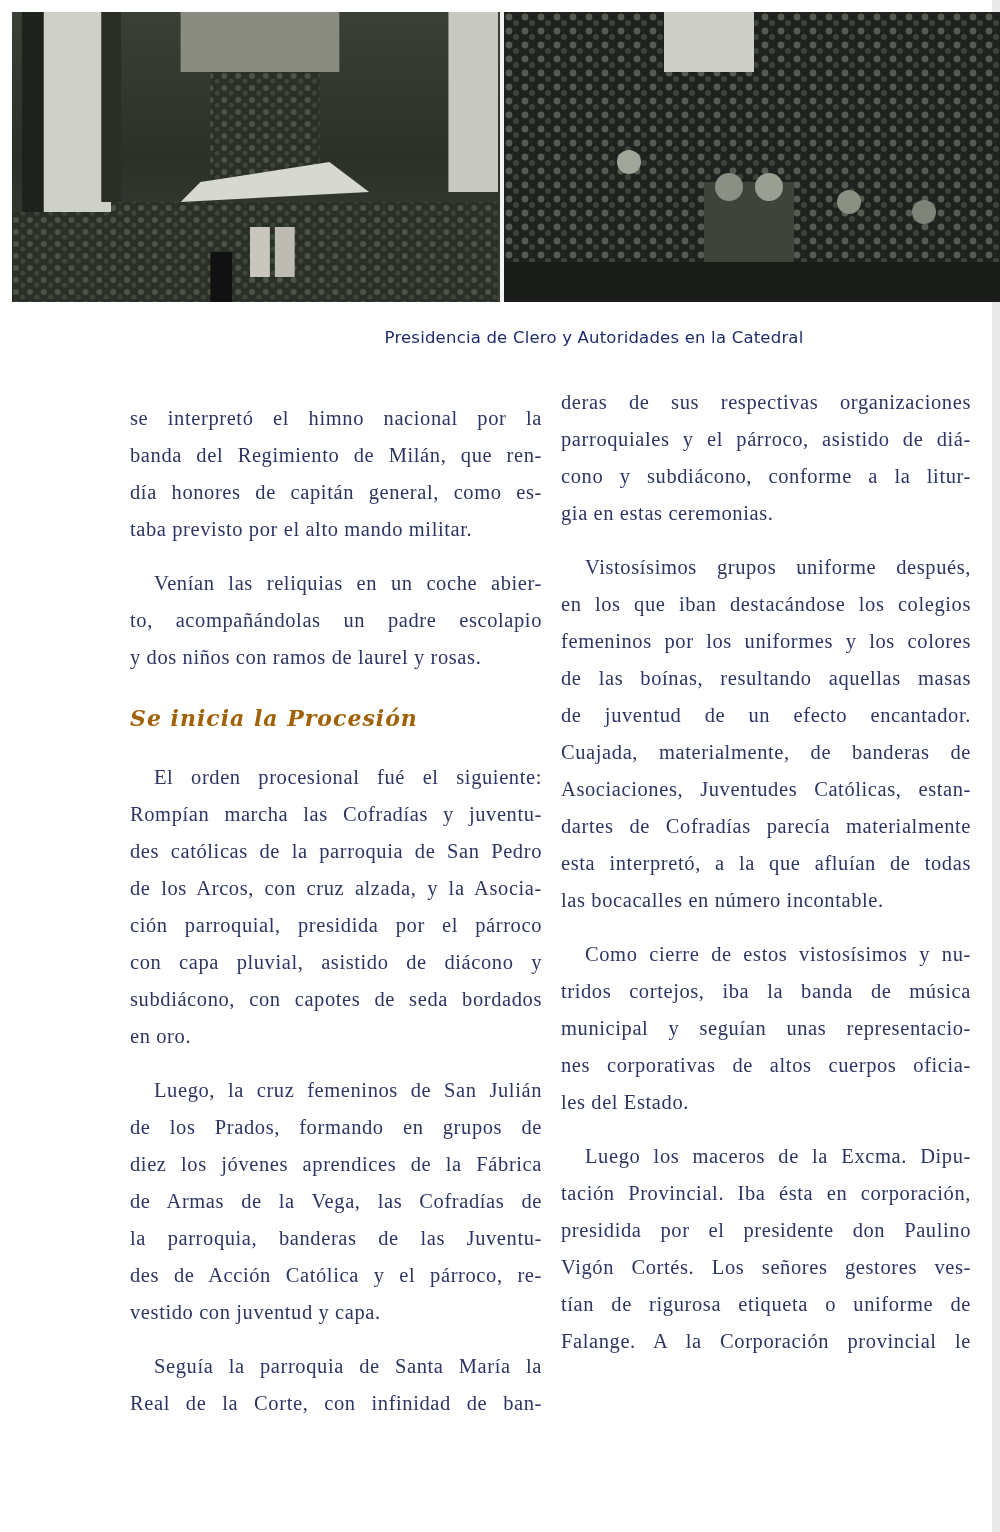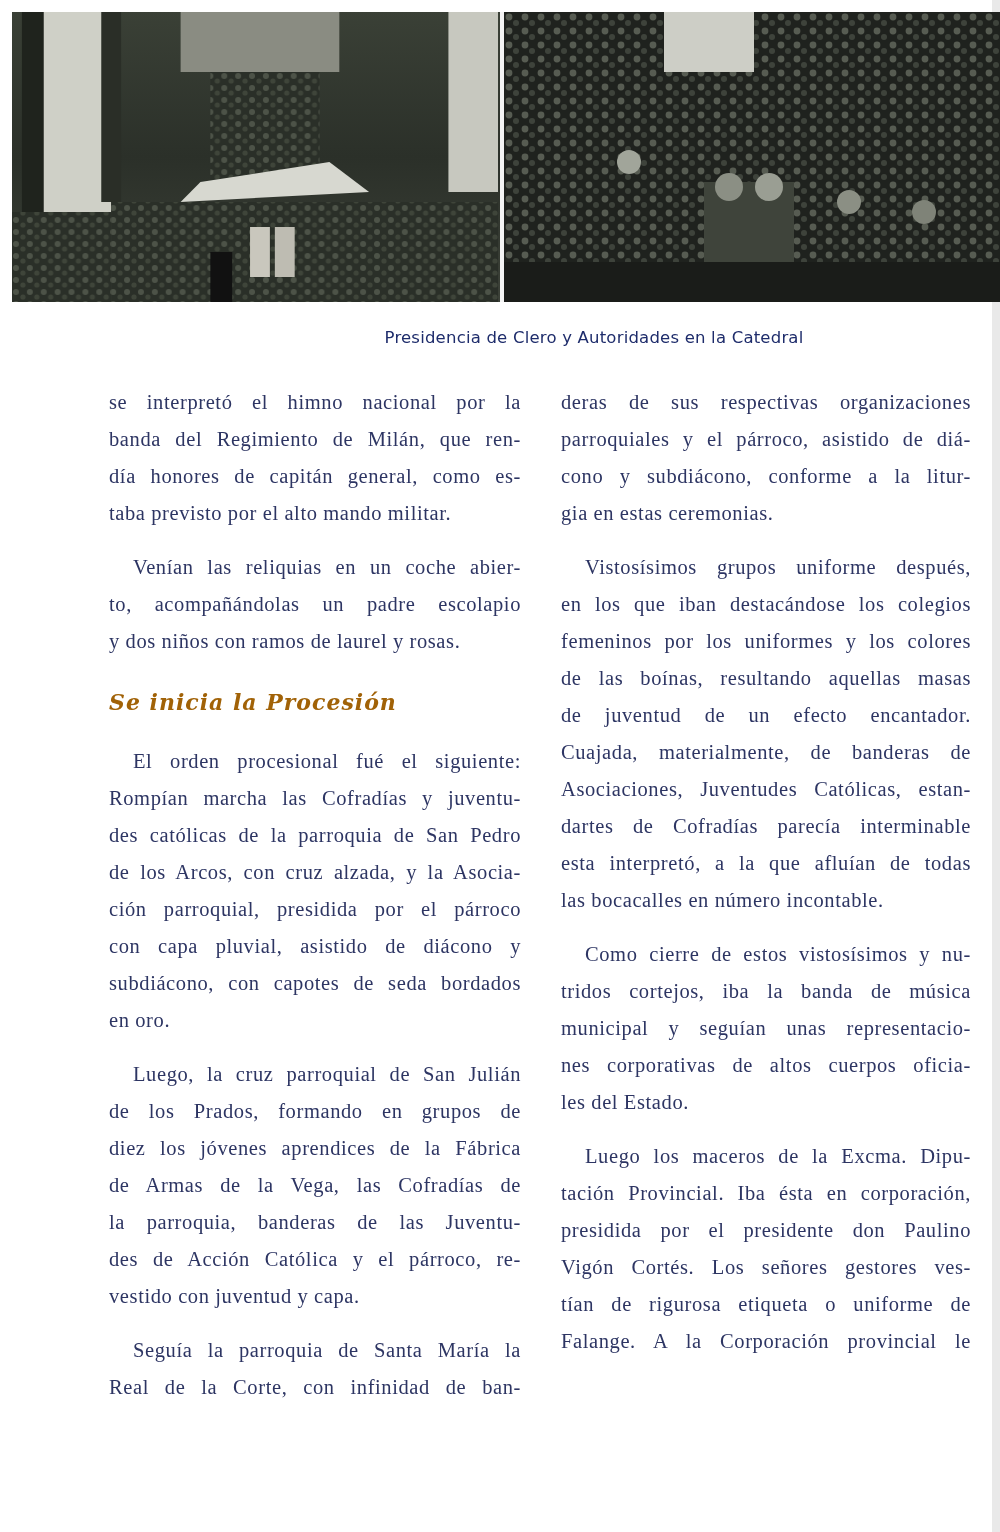--- a/index.html
+++ b/index.html
@@ -11,21 +11,21 @@
     .photo { position: relative; height: 290px; overflow: hidden; }
     .photo-left { width: 492px; border-right: 4px solid #f4f4f4; }
     .photo-right { width: 496px; }
     .photo svg { display: block; width: 100%; height: 100%; }
 
     .caption { position: absolute; top: 328px; left: 0; width: 1100px; text-align: center;
       font-family: "DejaVu Sans", sans-serif; font-size: 16.5px; color: #1e2c6b; letter-spacing: 0.2px; margin-left: 44px; }
 
     .col { position: absolute; top: 384px; width: 412px; font-size: 20.5px; line-height: 37px;
       color: #2d3563; text-align: justify; letter-spacing: 0.6px; }
-    .col-left { left: 109px; }
+    .col-left { left: 130px; margin-top: 16px; }
     .col-right { left: 561px; width: 410px; }
     .para { margin-bottom: 17px; text-align-last: left; }
     .para .line { display: block; text-align: justify; text-align-last: justify; height: 37px; white-space: nowrap; }
     .para .line.last { text-align-last: left; }
     .indent { padding-left: 24px; }
 
     .section-heading { font-family: "DejaVu Serif", serif; font-style: italic; font-weight: bold;
       font-size: 22px; color: #a16207; height: 66px; line-height: 50px; letter-spacing: 1px; }
   </style>
 </head>
@@ -104,21 +104,21 @@
     <span class="line indent">El orden procesional fué el siguiente:</span>
     <span class="line">Rompían marcha las Cofradías y juventu-</span>
     <span class="line">des católicas de la parroquia de San Pedro</span>
     <span class="line">de los Arcos, con cruz alzada, y la Asocia-</span>
     <span class="line">ción parroquial, presidida por el párroco</span>
     <span class="line">con capa pluvial, asistido de diácono y</span>
     <span class="line">subdiácono, con capotes de seda bordados</span>
     <span class="line last">en oro.</span>
   </div>
   <div class="para">
-    <span class="line indent">Luego, la cruz parroquial de San Julián</span>
+    <span class="line indent">Luego, la cruz femeninos de San Julián</span>
     <span class="line">de los Prados, formando en grupos de</span>
     <span class="line">diez los jóvenes aprendices de la Fábrica</span>
     <span class="line">de Armas de la Vega, las Cofradías de</span>
     <span class="line">la parroquia, banderas de las Juventu-</span>
     <span class="line">des de Acción Católica y el párroco, re-</span>
     <span class="line last">vestido con juventud y capa.</span>
   </div>
   <div class="para">
     <span class="line indent">Seguía la parroquia de Santa María la</span>
     <span class="line">Real de la Corte, con infinidad de ban-</span>
@@ -133,21 +133,21 @@
     <span class="line last">gia en estas ceremonias.</span>
   </div>
   <div class="para">
     <span class="line indent">Vistosísimos grupos uniforme después,</span>
     <span class="line">en los que iban destacándose los colegios</span>
     <span class="line">femeninos por los uniformes y los colores</span>
     <span class="line">de las boínas, resultando aquellas masas</span>
     <span class="line">de juventud de un efecto encantador.</span>
     <span class="line">Cuajada, materialmente, de banderas de</span>
     <span class="line">Asociaciones, Juventudes Católicas, estan-</span>
-    <span class="line">dartes de Cofradías parecía interminable</span>
+    <span class="line">dartes de Cofradías parecía materialmente</span>
     <span class="line">esta interpretó, a la que afluían de todas</span>
     <span class="line last">las bocacalles en número incontable.</span>
   </div>
   <div class="para">
     <span class="line indent">Como cierre de estos vistosísimos y nu-</span>
     <span class="line">tridos cortejos, iba la banda de música</span>
     <span class="line">municipal y seguían unas representacio-</span>
     <span class="line">nes corporativas de altos cuerpos oficia-</span>
     <span class="line last">les del Estado.</span>
   </div>

